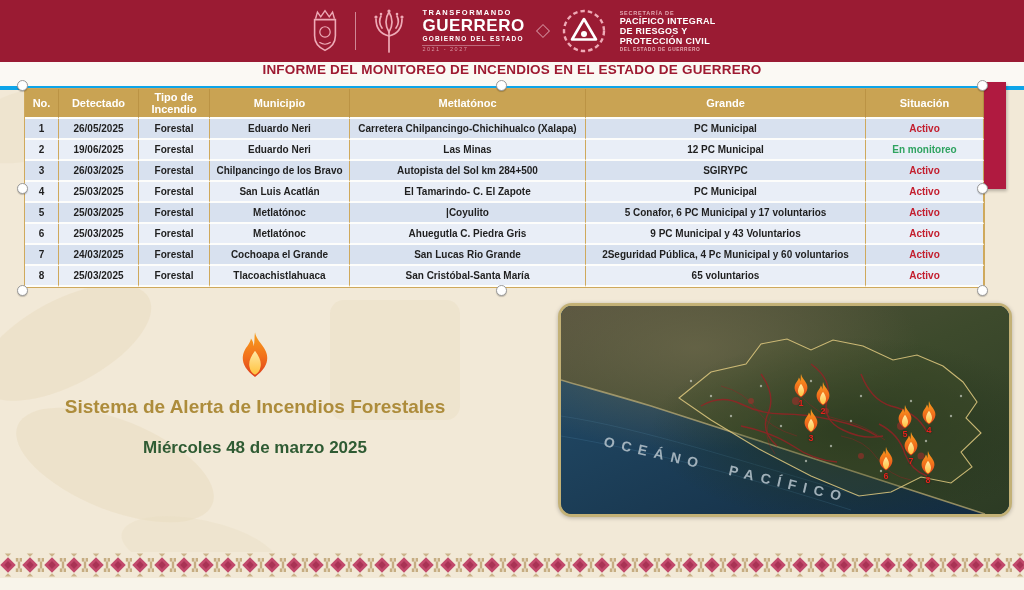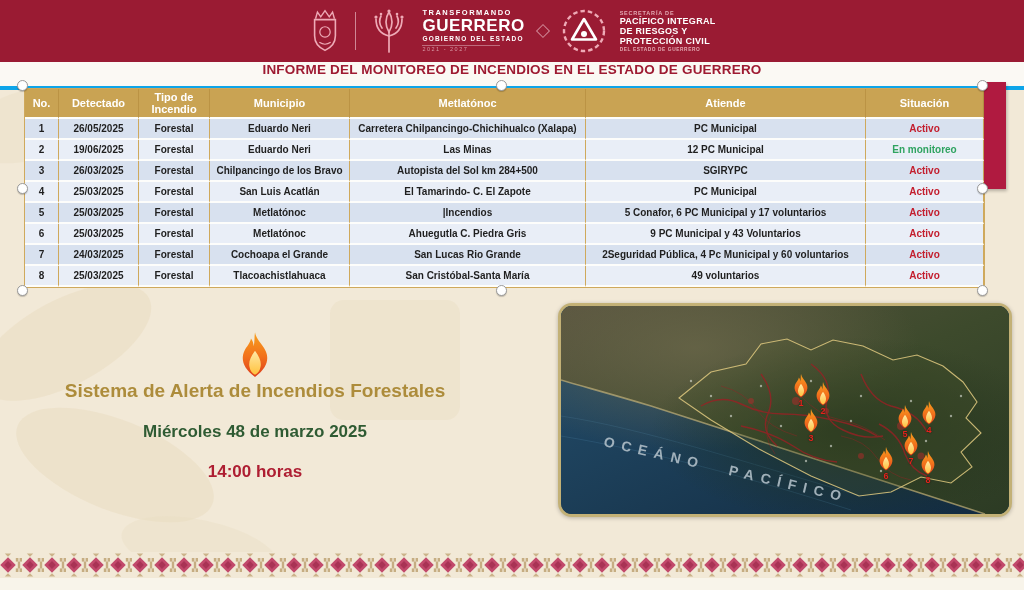--- a/index.html
+++ b/index.html
@@ -44,21 +44,21 @@
   td.situacion{}
   td.situacion.activo{color:#c31e2e;}
   td.situacion.monitoreo{color:#2fa360;}
   
   .side-bar{position:absolute;left:984px;top:82px;width:22px;height:107px;background:#b01a40;box-shadow:1px 2px 3px rgba(0,0,0,.25);}
   
   .handle{position:absolute;width:9px;height:9px;border-radius:50%;background:#fff;border:1px solid #9a9a9a;box-shadow:0 1px 1px rgba(0,0,0,.2);}
   
   .alert-block{position:absolute;left:30px;top:330px;width:450px;text-align:center;}
   .alert-flame{margin:0 auto;width:42px;height:50px;}
-  .alert-title{font-size:19px;font-weight:800;color:#ad8c3b;}
+  .alert-title{margin-top:16px;font-size:19px;font-weight:800;color:#ad8c3b;}
   .alert-date{margin-top:20px;font-size:17px;font-weight:800;color:#2f5b33;}
   .alert-time{margin-top:20px;font-size:17px;font-weight:800;color:#ae1e32;}
   
   .map-panel{position:absolute;left:558px;top:303px;width:448px;height:208px;border-radius:14px;
              border:3px solid #c3b176;overflow:hidden;background:#1c3c54;box-shadow:0 1px 4px rgba(0,0,0,.25);}
   .map-panel > svg{position:absolute;left:0;top:0;}
   .map-fire{position:absolute;width:26px;text-align:center;line-height:0;transform:translate(-13px,-13px);}
   .fire-num{font-size:9px;line-height:9px;font-weight:800;color:#e0231c;text-shadow:0 0 2px rgba(0,0,0,.6);}
   
   .stitch-band{position:absolute;left:0;top:552px;width:1024px;height:26px;}
@@ -172,21 +172,21 @@
         <col style="width:280px">
         <col style="width:118px">
     </colgroup>
     <thead>
       <tr>
         <th>No.</th>
         <th>Detectado</th>
         <th>Tipo de Incendio</th>
         <th>Municipio</th>
         <th>Metlatónoc</th>
-        <th>Atiende</th>
+        <th>Grande</th>
         <th>Situación</th>
       </tr>
     </thead>
     <tbody>
         <tr>
           <td>1</td>
           <td>26/05/2025</td>
           <td>Forestal</td>
           <td>Eduardo Neri</td>
           <td>Carretera Chilpancingo-Chichihualco (Xalapa)</td>
@@ -218,21 +218,21 @@
           <td>San Luis Acatlán</td>
           <td>El Tamarindo- C. El Zapote</td>
           <td>PC Municipal</td>
           <td class="situacion activo">Activo</td>
         </tr>
         <tr>
           <td>5</td>
           <td>25/03/2025</td>
           <td>Forestal</td>
           <td>Metlatónoc</td>
-          <td>|Incendios</td>
+          <td>|Coyulito</td>
           <td>5 Conafor, 6 PC Municipal y 17 voluntarios</td>
           <td class="situacion activo">Activo</td>
         </tr>
         <tr>
           <td>6</td>
           <td>25/03/2025</td>
           <td>Forestal</td>
           <td>Metlatónoc</td>
           <td>Ahuegutla C. Piedra Gris</td>
           <td>9 PC Municipal y 43 Voluntarios</td>
@@ -246,21 +246,21 @@
           <td>San Lucas Rio Grande</td>
           <td>2Seguridad Pública, 4 Pc Municipal y 60 voluntarios</td>
           <td class="situacion activo">Activo</td>
         </tr>
         <tr>
           <td>8</td>
           <td>25/03/2025</td>
           <td>Forestal</td>
           <td>Tlacoachistlahuaca</td>
           <td>San Cristóbal-Santa María</td>
-          <td>49 voluntarios</td>
+          <td>65 voluntarios</td>
           <td class="situacion activo">Activo</td>
         </tr>
       </tbody>
   </table>
 
   <div class="side-bar"></div>
 
   <div class="handle" style="left:17px;top:80px"></div>
   <div class="handle" style="left:496px;top:80px"></div>
   <div class="handle" style="left:977px;top:80px"></div>
@@ -271,21 +271,20 @@
   <div class="handle" style="left:977px;top:285px"></div>
 
   <div class="alert-block">
     <div class="alert-flame">
       <svg viewBox="0 0 24 28" width="42" height="50">
           <use href="#flame" xlink:href="#flame"></use>
         </svg>
     </div>
     <div class="alert-title">Sistema de Alerta de Incendios Forestales</div>
     <div class="alert-date">Miércoles 48 de marzo 2025</div>
-    <div class="alert-time">14:00 horas</div>
   </div>
 
   <div class="map-panel">
     <svg width="448" height="208" viewBox="0 0 448 208">
       <defs>
         <linearGradient id="sea" x1="0" y1="0" x2="1" y2="1">
           <stop offset="0" stop-color="#25506e"></stop>
             <stop offset="1" stop-color="#122a3f"></stop>
         </linearGradient>
         <linearGradient id="land" x1="0" y1="0" x2="1" y2="1">

